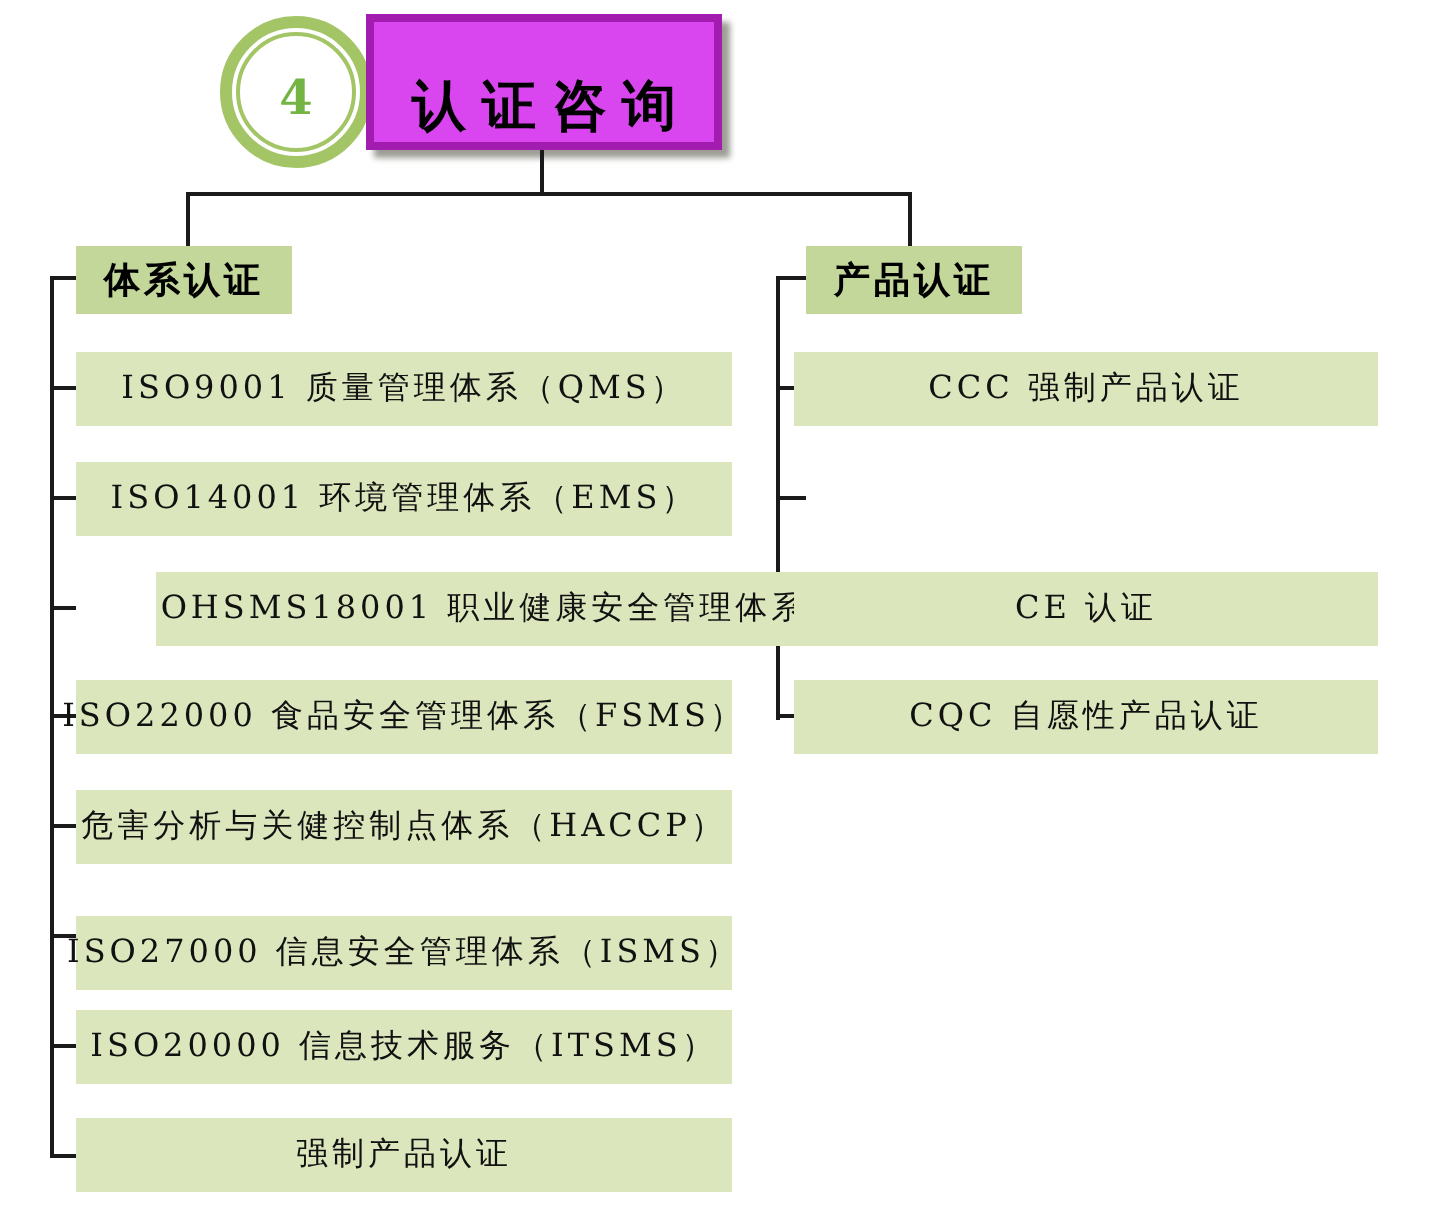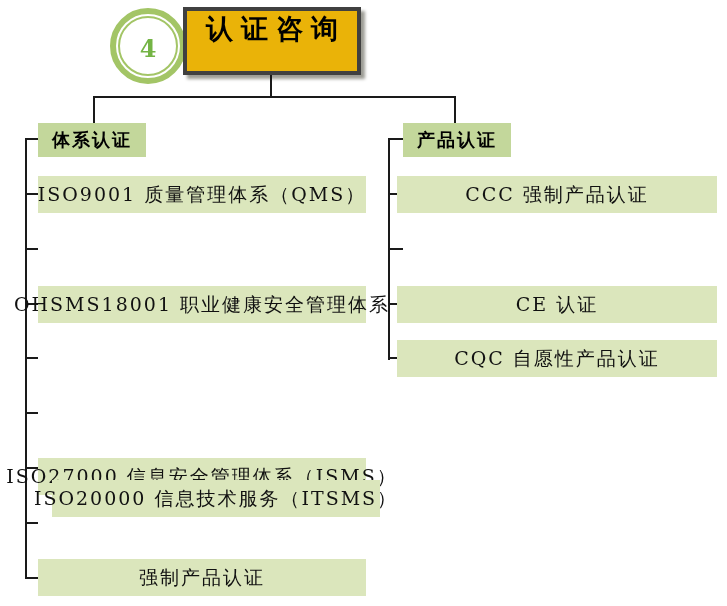--- a/index.html
+++ b/index.html
@@ -36,25 +36,25 @@
     font-size: 24px;
     color: #74b445;
     margin-top: 4px;
   }
   
   .title-box {
     position: absolute;
     left: 183px; top: 7px;
     width: 178px; height: 68px;
     box-sizing: border-box;
-    background: #eab308;
-    border: 4px solid #404040;
+    background: #d946ef;
+    border: 4px solid #a21caf;
     box-shadow: 4px 4px 3px #9d9d96;
     display: flex;
-    align-items: flex-start;
+    align-items: flex-end;
     justify-content: center;
   }
   .title-box span {
     font-family: "DejaVu Serif", serif;
     font-weight: bold;
     font-size: 27px;
     color: #000000;
     letter-spacing: 8px;
     padding-left: 8px;
     white-space: nowrap;
@@ -85,27 +85,27 @@
   .item {
     position: absolute;
     height: 37px;
     background: #dbe6bc;
     display: flex;
     align-items: center;
     justify-content: center;
   }
   .item span {
     font-family: "DejaVu Serif", serif;
-    font-size: 19px;
+    font-size: 16px;
     color: #111111;
     letter-spacing: 2px;
     white-space: nowrap;
   }
   .item.left { left: 38px; width: 328px; }
-  .item.right { left: 397px; width: 320px; }
+  .item.right { left: 397px; width: 292px; }
 </style>
 </head>
 <body>
 
 <div class="canvas">
 
   <div class="badge">
     <div class="badge-inner">
       <span class="badge-num">4</span>
     </div>
@@ -141,27 +141,36 @@
   <div class="col-header" style="left:38px; top:123px;">
     <span>体系认证</span>
   </div>
   <div class="col-header" style="left:403px; top:123px;justify-content:center;">
     <span>产品认证</span>
   </div>
 
   <div class="item left" style="top:176px;">
     <span>ISO9001 质量管理体系（QMS）</span>
   </div>
-  <div class="item left" style="top:286px;">
+  <div class="item left" style="top:231px;">
+    <span>ISO14001 环境管理体系（EMS）</span>
+  </div>
+  <div class="item left" style="top:286px;margin-left:40px;">
     <span>OHSMS18001 职业健康安全管理体系</span>
+  </div>
+  <div class="item left" style="top:340px;">
+    <span>ISO22000 食品安全管理体系（FSMS）</span>
+  </div>
+  <div class="item left" style="top:395px;">
+    <span>危害分析与关健控制点体系（HACCP）</span>
   </div>
   <div class="item left" style="top:458px;">
     <span>ISO27000 信息安全管理体系（ISMS）</span>
   </div>
-  <div class="item left" style="top:480px;margin-left:14px;">
+  <div class="item left" style="top:505px;">
     <span>ISO20000 信息技术服务（ITSMS）</span>
   </div>
   <div class="item left" style="top:559px;">
     <span>强制产品认证</span>
   </div>
 
   <div class="item right" style="top:176px;">
     <span>CCC 强制产品认证</span>
   </div>
   <div class="item right" style="top:340px;">

